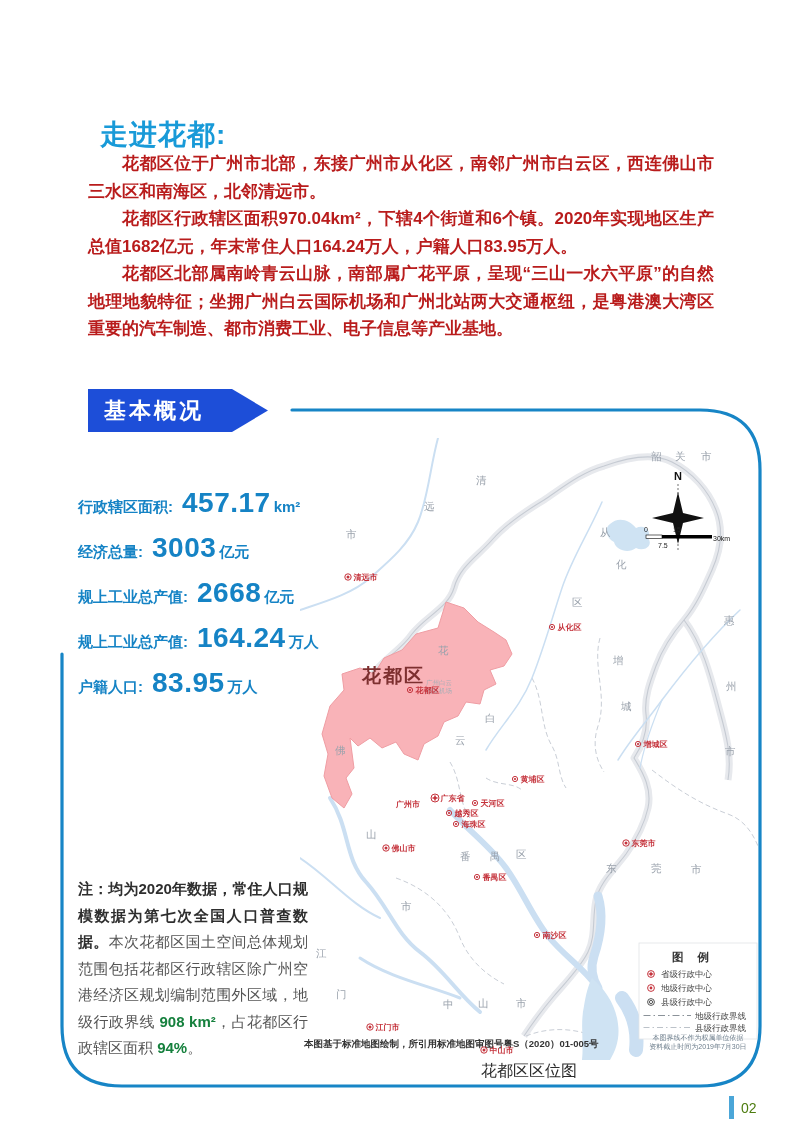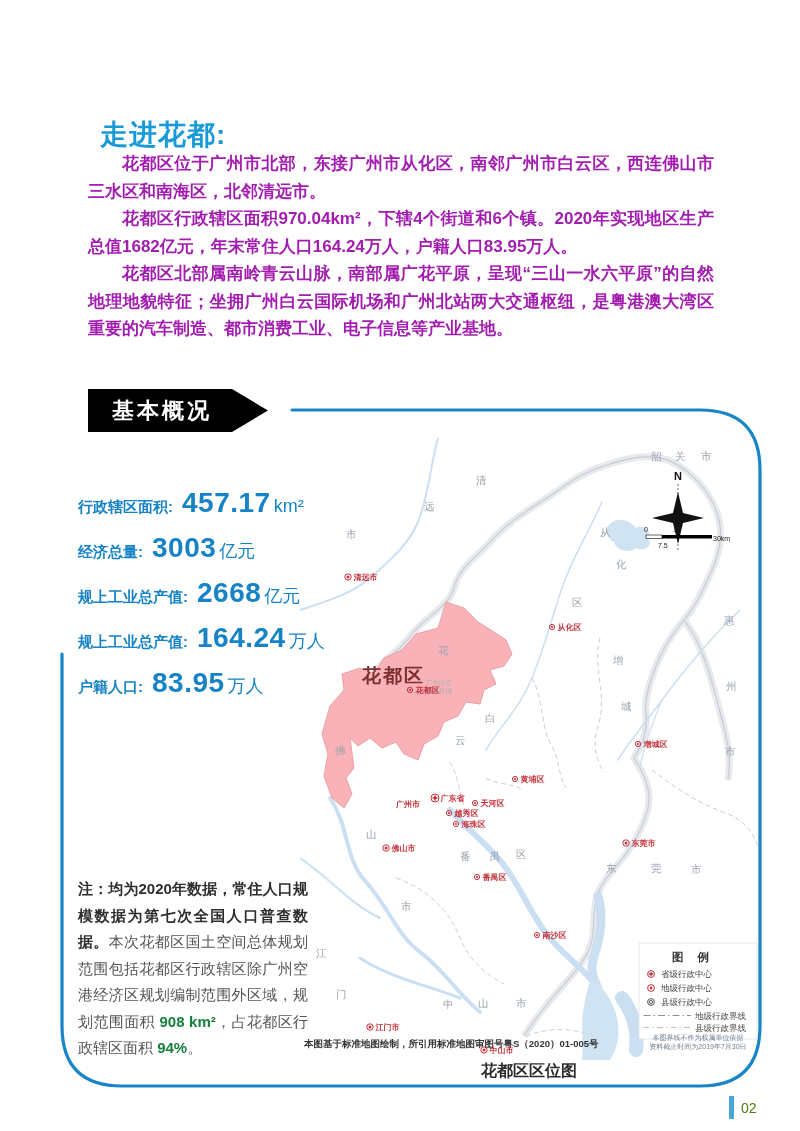--- a/index.html
+++ b/index.html
@@ -2,36 +2,36 @@
 <html><head>
 <meta charset="utf-8">
 <style>
   html,body{margin:0;padding:0;background:#e8e8e8;}
   .page{position:relative;width:800px;height:1131px;margin:0 auto;background:#ffffff;
         font-family:"Liberation Sans","DejaVu Sans",sans-serif;overflow:hidden;}
   
   .doc-title{position:absolute;left:88px;top:104px;font-size:28px;font-weight:bold;
              color:#189ad8;letter-spacing:1px;margin:12px;}
   .intro{position:absolute;left:88px;top:150px;width:626px;}
-  .intro p{margin:0;font-size:17px;line-height:27.5px;color:#a21caf;font-weight:600;
+  .intro p{margin:0;font-size:17px;line-height:27.5px;color:#b91c1c;font-weight:600;
            text-align:justify;text-indent:2em;}
   
-  .banner{position:absolute;left:88px;top:389px;width:180px;height:43px;background:#000000;
+  .banner{position:absolute;left:88px;top:389px;width:180px;height:43px;background:#1d4ed8;
           clip-path:polygon(0 0,80% 0,100% 50%,80% 100%,0 100%);
-          display:flex;align-items:center;padding-left:24px;box-sizing:border-box;
+          display:flex;align-items:center;padding-left:16px;box-sizing:border-box;
           color:#fff;font-size:22px;font-weight:bold;letter-spacing:3px;}
   
   .outline-svg{position:absolute;left:0;top:0;pointer-events:none;}
   .outline-svg path{fill:none;stroke:#1785c6;stroke-width:3.2;stroke-linecap:round;}
   
   .stats{position:absolute;left:78px;top:487px;}
   .stat-row{display:flex;align-items:baseline;height:45px;color:#1583c5;}
   .stat-label{font-size:15px;font-weight:bold;}
   .stat-value{font-size:28px;font-weight:bold;margin:0 3px 0 9px;letter-spacing:.5px;}
-  .stat-unit{font-size:18px;font-weight:400;}
+  .stat-unit{font-size:15px;font-weight:700;}
   
   .note{position:absolute;left:78px;top:876px;width:230px;font-size:15px;
         line-height:26.5px;text-align:justify;color:#555;}
   .note-bold{font-weight:bold;color:#2e2e2e;}
   .note-hl{color:#15803d;font-weight:bold;}
   
   .map{position:absolute;left:300px;top:438px;width:458px;height:622px;}
   .map svg{display:block;}
   .b-soft{fill:none;stroke:#e7e9ed;stroke-width:7;stroke-linejoin:round;}
   .b-line{fill:none;stroke:#c6cbd3;stroke-width:1.1;stroke-linejoin:round;}
@@ -50,21 +50,21 @@
   .legend-box{fill:#ffffff;stroke:#e0e3e7;stroke-width:.8;}
   .legend-title{font-size:11.5px;fill:#333;letter-spacing:14px;font-weight:bold;}
   .legend-item{font-size:8.5px;fill:#444;}
   .legend-foot{font-size:7px;fill:#6d7e8c;text-anchor:middle;}
   .lg-ring-red{fill:none;stroke:#c5333c;stroke-width:1;}
   .lg-ring-gray{fill:none;stroke:#555;stroke-width:1;}
   .lg-line-pref{stroke:#8b9299;stroke-width:1;stroke-dasharray:7 3 1.5 3;}
   .lg-line-cnty{stroke:#bcc2c9;stroke-width:1;stroke-dasharray:6 3 1.5 3;}
   .src-note{font-size:9.5px;font-weight:bold;fill:#333;}
   .map-caption{position:absolute;left:300px;top:1061px;width:458px;text-align:center;
-               font-size:16px;font-weight:700;color:#2b2b2b;}
+               font-size:16px;font-weight:400;color:#2b2b2b;}
   
   .page-bar{position:absolute;left:729px;top:1096px;width:5px;height:23px;background:#4ba6d8;}
   .page-num{position:absolute;left:741px;top:1100px;font-size:14px;color:#4d7c0f;}
 </style>
 </head>
 <body>
 
 <div class="page">
 
   <h1 class="doc-title">走进花都:</h1>
@@ -102,21 +102,21 @@
       <span class="stat-value">164.24</span>
       <span class="stat-unit">万人</span>
     </div>
     <div class="stat-row">
       <span class="stat-label">户籍人口:</span>
       <span class="stat-value">83.95</span>
       <span class="stat-unit">万人</span>
     </div>
   </div>
 
-  <div class="note"><span class="note-bold">注：均为2020年数据，常住人口规模数据为第七次全国人口普查数据。</span><span>本次花都区国土空间总体规划范围包括花都区行政辖区除广州空港经济区规划编制范围外区域，规划范围面积 </span><span class="note-hl">908 km²</span><span>，占花都区行政辖区面积 </span><span class="note-hl">94%</span><span>。</span></div>
+  <div class="note"><span class="note-bold">注：均为2020年数据，常住人口规模数据为第七次全国人口普查数据。</span><span>本次花都区国土空间总体规划范围包括花都区行政辖区除广州空港经济区规划编制范围外区域，地级行政界线 </span><span class="note-hl">908 km²</span><span>，占花都区行政辖区面积 </span><span class="note-hl">94%</span><span>。</span></div>
 
   <div class="map">
     <svg viewBox="0 0 458 622" width="458" height="622">
       <defs>
         <path id="ob1" d="M 28 300 C 40 270 60 262 70 240 C 80 222 100 214 112 196 C 126 178 148 170 154 150 C 160 128 178 118 192 102 C 206 86 224 74 244 62 C 262 50 282 34 304 28 C 326 20 352 14 372 24 C 392 34 408 52 416 72 C 424 92 420 114 412 132 C 404 150 396 168 384 182 C 372 196 362 212 356 228 C 350 244 344 260 346 276 C 348 292 342 308 334 320 C 344 336 352 352 348 370 C 344 388 336 402 326 416 C 314 432 300 444 296 462 C 292 480 296 498 288 514 C 280 530 266 544 254 558 C 242 572 232 586 224 598"></path>
         <path id="ob2" d="M 384 182 C 404 208 412 244 420 274 C 426 296 432 318 428 342"></path>
       </defs>
 
       <g>
         <use href="#ob1" class="b-soft"></use>

